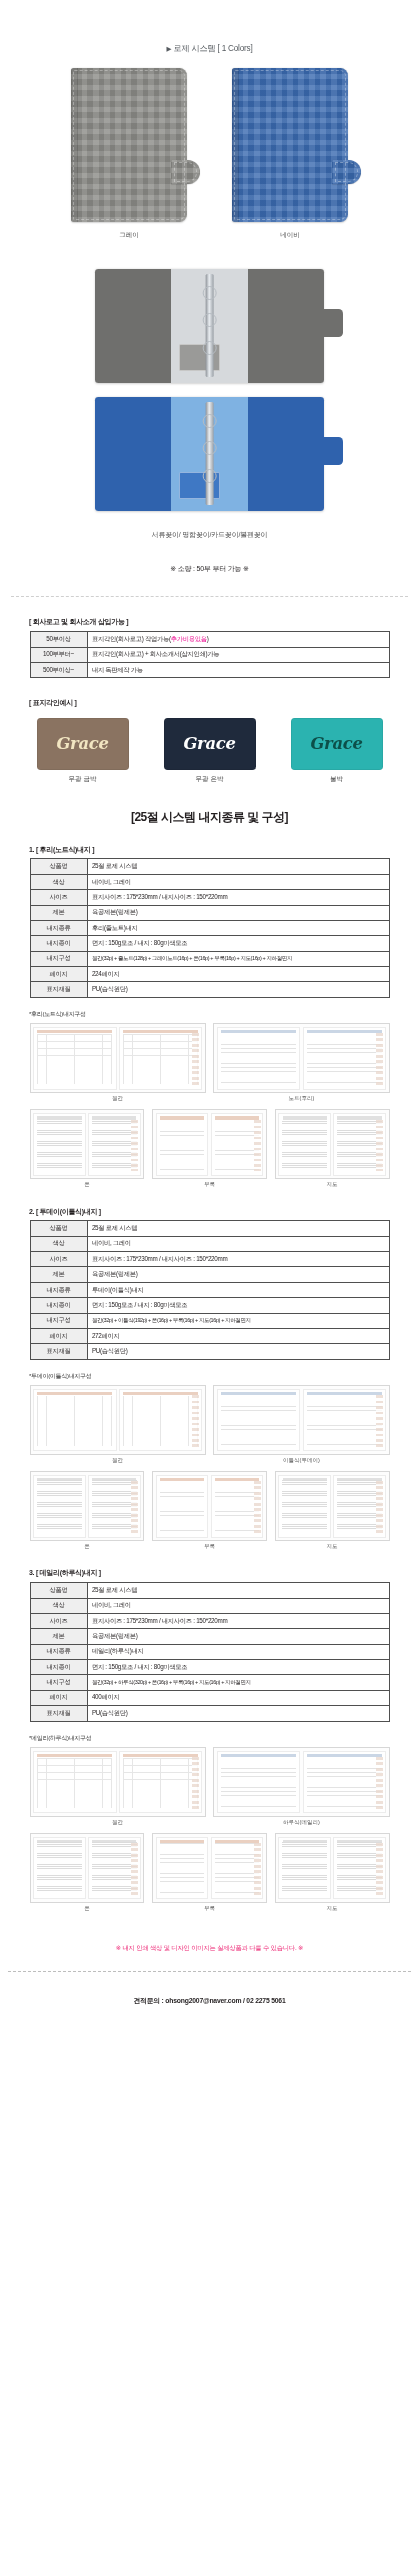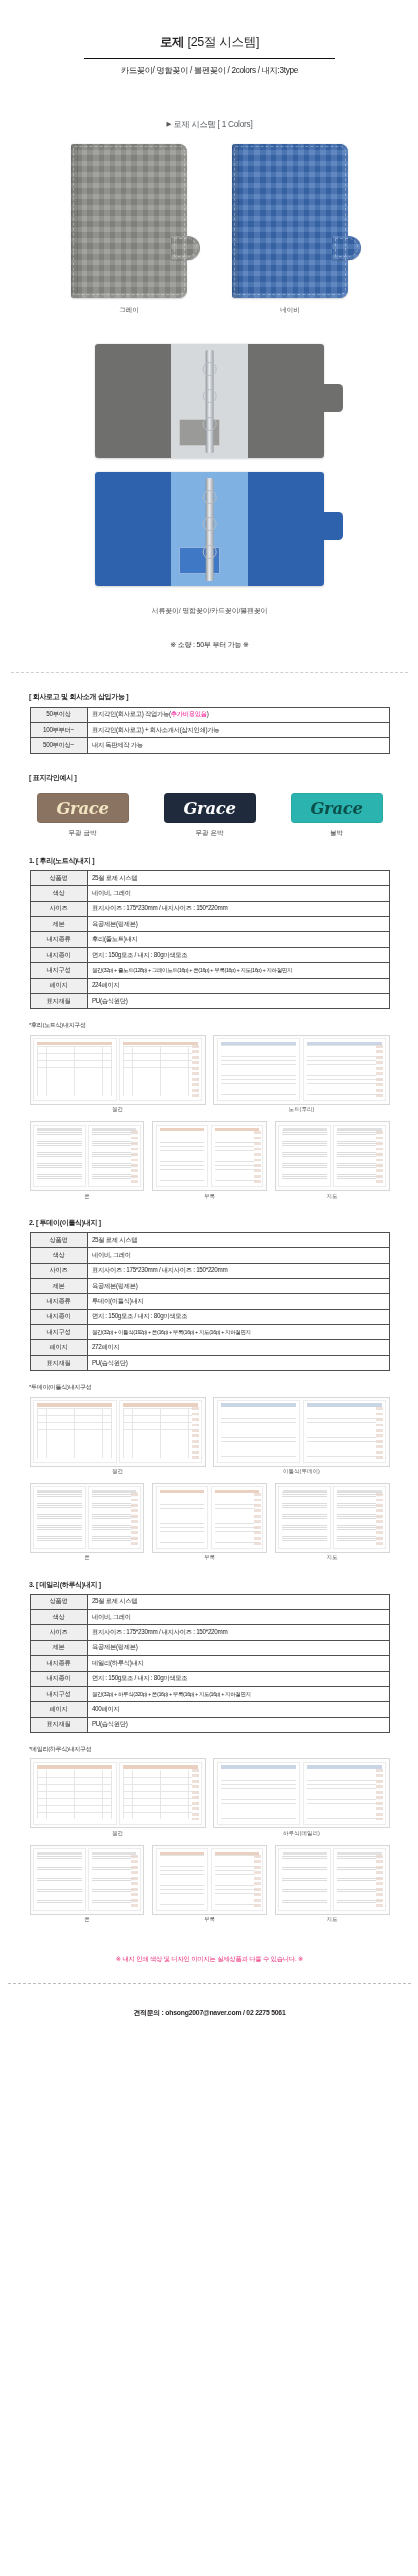--- a/index.html
+++ b/index.html
@@ -137,21 +137,21 @@
   table.spec td { text-align: left; }
   .pink { color: #ec008c; }
   .tiny td { font-size: 5.5px; letter-spacing: -0.4px; }
 
   
   .grace-row {
     display: flex; justify-content: center; gap: 34px; margin-top: 9.8px;
   }
   .grace-cell { text-align: center; width: 93px; }
   .grace-plate {
-    width: 92px; height: 30px; border-radius: 3.8px; margin: 0 auto;
+    width: 92px; height: 52px; border-radius: 3.8px; margin: 0 auto;
     display: flex; align-items: center; justify-content: center;
     font-family: "DejaVu Serif", serif; font-style: italic; font-weight: 700;
     font-size: 16.4px; letter-spacing: -0.3px;
     background-image:
       repeating-linear-gradient(45deg, rgba(0,0,0,.05) 0 1.1px, rgba(255,255,255,.04) 1.1px 2.2px),
       repeating-linear-gradient(-45deg, rgba(0,0,0,.05) 0 1.1px, rgba(255,255,255,.04) 1.1px 2.2px);
     box-shadow: inset 0 0 0 0.5px rgba(0,0,0,.12);
   }
   .grace-label { font-size: 6.5px; margin-top: 5.5px; color: #3a3a3a; }
 
@@ -220,27 +220,20 @@
     text-align: center; font-size: 6.8px; font-weight: 700;
     margin-top: 24px; letter-spacing: -0.2px;
   }
   .spacer-bottom { height: 33px; }
 </style>
 </head>
 <body>
 
 <div class="page">
 
-  <div class="header">
-    <div class="title">
-      <b>로제</b><span> [25절 시스템]</span>
-    </div>
-    <div class="title-rule"></div>
-    <div class="subtitle">카드꽂이/ 명함꽂이 / 볼펜꽂이 / 2colors /  내지:3type</div>
-  </div>
 
   <div class="section-pointer">
     <span class="tri">▶</span><span>로제 시스템 [ 1 Colors]</span>
   </div>
 
   <div class="cover-row">
     <div class="cover-cell">
       <div class="cover" id="cover-gray" style="background-color: rgb(139, 139, 135);">
         <div class="spine"></div>
         <div class="strap" id="strap-gray" style="background-color: rgb(139, 139, 135);"></div>
@@ -318,20 +311,21 @@
       <div class="grace-cell">
         <div class="grace-plate" style="background: rgb(31, 42, 60); color: rgb(255, 255, 255);">Grace</div>
         <div class="grace-label">무광 은박</div>
       </div>
       <div class="grace-cell">
         <div class="grace-plate" style="background: rgb(43, 179, 176); color: rgb(12, 79, 73);">Grace</div>
         <div class="grace-label">불박</div>
       </div>
     </div>
 
+  <div class="big-title">[25절 시스템 내지종류 및 구성]</div>
 
   <div id="sections-root">
       <div class="num-head">1. [ 후리(노트식)내지 ]</div>
       <table class="spec">
         <tbody>
           <tr>
             <th>상품명</th>
             <td>25절 로제 시스템</td>
           </tr>
           <tr>

